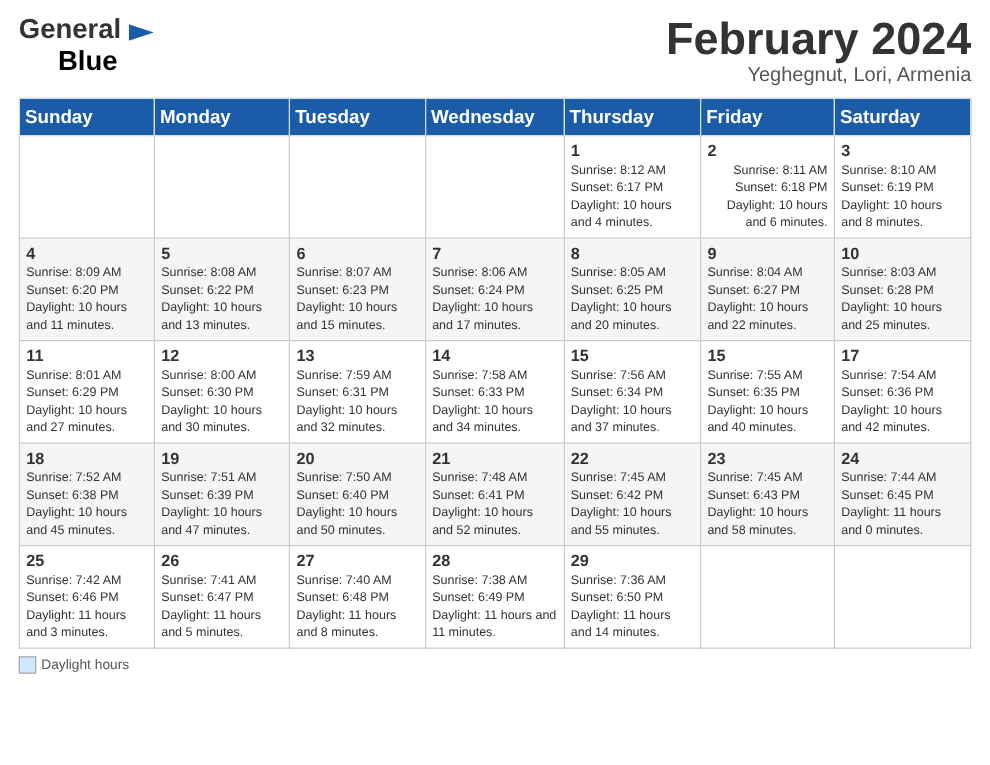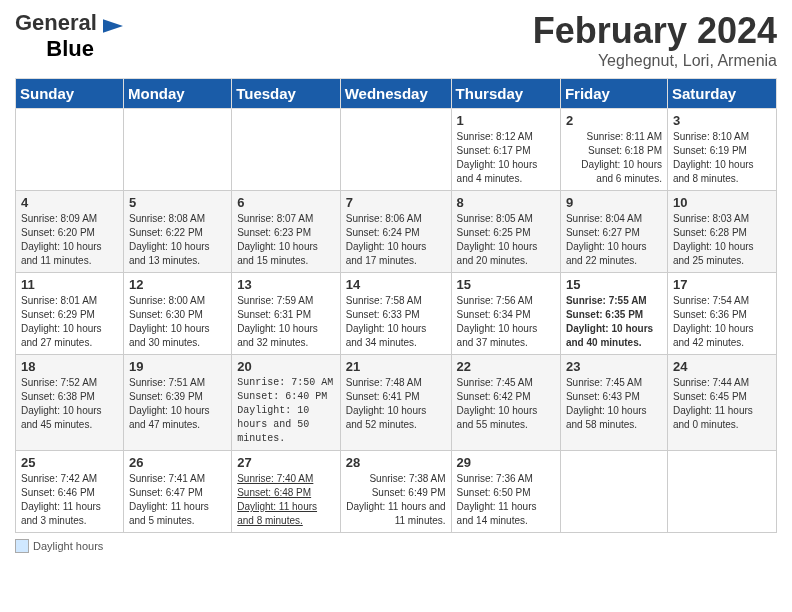--- a/index.html
+++ b/index.html
@@ -225,21 +225,21 @@
 Daylight: 10 hours and 34 minutes.</div>
         </td>
         <td>
           <span class="day-num">15</span>
           <div class="day-info" style="white-space: pre-line;">Sunrise: 7:56 AM
 Sunset: 6:34 PM
 Daylight: 10 hours and 37 minutes.</div>
         </td>
         <td>
           <span class="day-num">15</span>
-          <div class="day-info" style="white-space: pre-line; font-weight: bold;">Sunrise: 7:55 AM
+          <div class="day-info" style="white-space: pre-line;">Sunrise: 7:55 AM
 Sunset: 6:35 PM
 Daylight: 10 hours and 40 minutes.</div>
         </td>
         <td>
           <span class="day-num">17</span>
           <div class="day-info" style="white-space: pre-line;">Sunrise: 7:54 AM
 Sunset: 6:36 PM
 Daylight: 10 hours and 42 minutes.</div>
         </td>
       </tr>
@@ -251,21 +251,21 @@
 Daylight: 10 hours and 45 minutes.</div>
         </td>
         <td>
           <span class="day-num">19</span>
           <div class="day-info" style="white-space: pre-line;">Sunrise: 7:51 AM
 Sunset: 6:39 PM
 Daylight: 10 hours and 47 minutes.</div>
         </td>
         <td>
           <span class="day-num">20</span>
-          <div class="day-info" style="white-space: pre-line; font-family: Liberation Mono, monospace;">Sunrise: 7:50 AM
+          <div class="day-info" style="white-space: pre-line;">Sunrise: 7:50 AM
 Sunset: 6:40 PM
 Daylight: 10 hours and 50 minutes.</div>
         </td>
         <td>
           <span class="day-num">21</span>
           <div class="day-info" style="white-space: pre-line;">Sunrise: 7:48 AM
 Sunset: 6:41 PM
 Daylight: 10 hours and 52 minutes.</div>
         </td>
         <td>
@@ -295,27 +295,27 @@
 Daylight: 11 hours and 3 minutes.</div>
         </td>
         <td>
           <span class="day-num">26</span>
           <div class="day-info" style="white-space: pre-line;">Sunrise: 7:41 AM
 Sunset: 6:47 PM
 Daylight: 11 hours and 5 minutes.</div>
         </td>
         <td>
           <span class="day-num">27</span>
-          <div class="day-info" style="white-space: pre-line; text-decoration: underline;">Sunrise: 7:40 AM
+          <div class="day-info" style="white-space: pre-line;">Sunrise: 7:40 AM
 Sunset: 6:48 PM
 Daylight: 11 hours and 8 minutes.</div>
         </td>
         <td>
           <span class="day-num">28</span>
-          <div class="day-info" style="white-space: pre-line; text-align: right;">Sunrise: 7:38 AM
+          <div class="day-info" style="white-space: pre-line;">Sunrise: 7:38 AM
 Sunset: 6:49 PM
 Daylight: 11 hours and 11 minutes.</div>
         </td>
         <td>
           <span class="day-num">29</span>
           <div class="day-info" style="white-space: pre-line;">Sunrise: 7:36 AM
 Sunset: 6:50 PM
 Daylight: 11 hours and 14 minutes.</div>
         </td>
         <td class="empty"></td>

